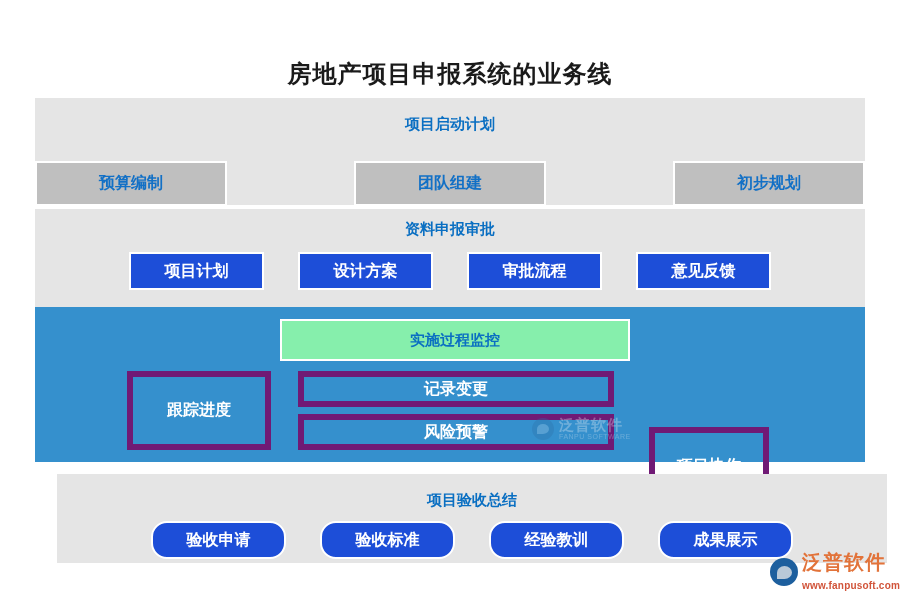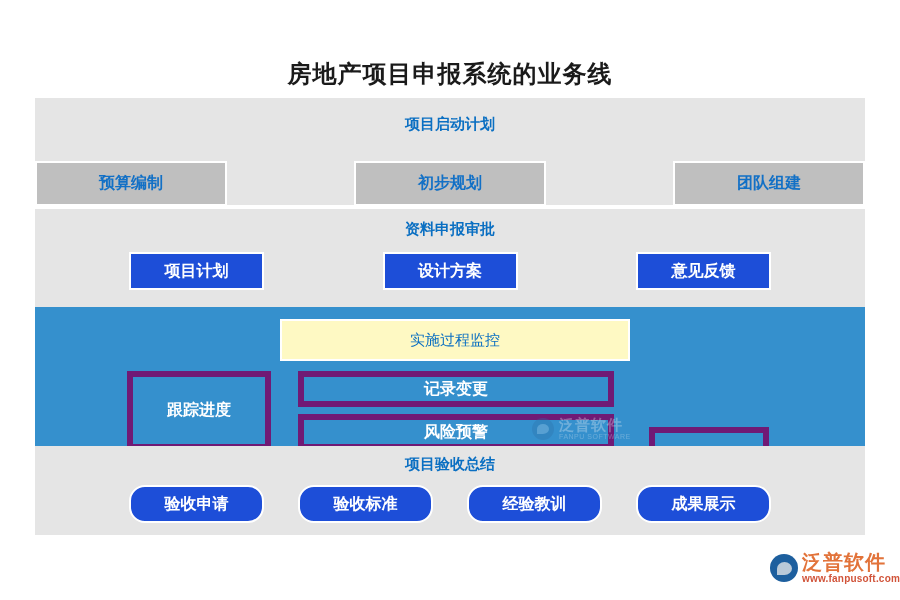--- a/index.html
+++ b/index.html
@@ -114,28 +114,28 @@
   #section-monitor {
     top: 307px;
     height: 155px;
   }
   #monitor-head-box {
     position: absolute;
     left: 245px;
     top: 12px;
     width: 350px;
     height: 42px;
-    background: #fef9c3;
+    background: #86efac;
     border: 2px solid #ffffff;
     box-sizing: border-box;
     display: flex;
     align-items: center;
     justify-content: center;
     font-size: 15px;
-    font-weight: normal;
+    font-weight: bold;
     color: #0a6fc2;
   }
   #monitor-left-box {
     position: absolute;
     left: 92px;
     top: 64px;
     width: 144px;
     height: 79px;
   }
   #monitor-right-box {
@@ -156,23 +156,24 @@
   #monitor-mid-bottom {
     position: absolute;
     left: 263px;
     top: 107px;
     width: 316px;
     height: 36px;
   }
 
   
   #section-accept {
-    top: 446px;
+    top: 474px;
     height: 89px;
-    padding-top: 10px;
+    padding-top: 18px;
+    margin-left: 22px;
   }
   #section-accept .row {
     margin-top: 14px;
     padding: 0 94px;
   }
   #section-accept .card {
     width: 135px;
     height: 38px;
     border-radius: 16px;
   }
@@ -248,42 +249,43 @@
     font-size: 20px;
     font-weight: bold;
     color: #e2733a;
     letter-spacing: 1px;
   }
   #brand-logo .lg-en {
     font-size: 10px;
     font-weight: bold;
     color: #d1543a;
     letter-spacing: 0.2px;
-    margin-top: 2px;
+    margin-top: 9px;
   }
 </style>
 </head>
 <body>
 
 <div id="page-title">房地产项目申报系统的业务线</div>
 
 <div class="section gray" id="section-launch">
   <div class="section-heading">项目启动计划</div>
   <div class="row">
     <div class="card gray-card">预算编制</div>
+    <div class="card gray-card">团队组建</div>
     <div class="card gray-card">初步规划</div>
-    <div class="card gray-card">团队组建</div>
   </div>
 </div>
 
 <div class="section gray" id="section-approval">
   <div class="section-heading">资料申报审批</div>
   <div class="row">
     <div class="card blue-card">项目计划</div>
     <div class="card blue-card">设计方案</div>
+    <div class="card blue-card">审批流程</div>
     <div class="card blue-card">意见反馈</div>
   </div>
 </div>
 
 <div class="section blue" id="section-monitor">
 
   <div id="monitor-head-box">实施过程监控</div>
 
   <div class="card outline-card" id="monitor-left-box">跟踪进度</div>
 

